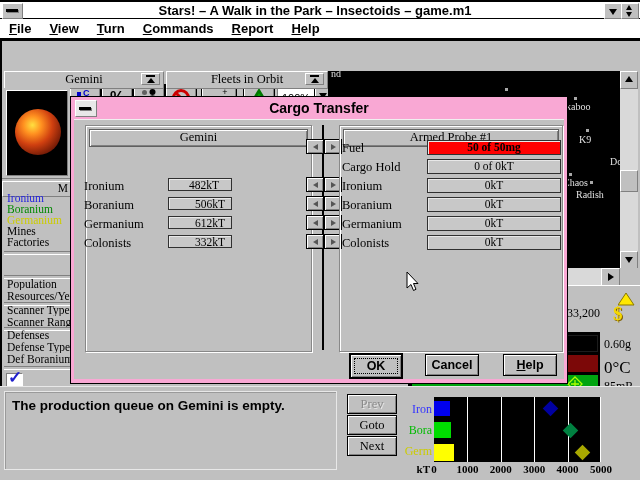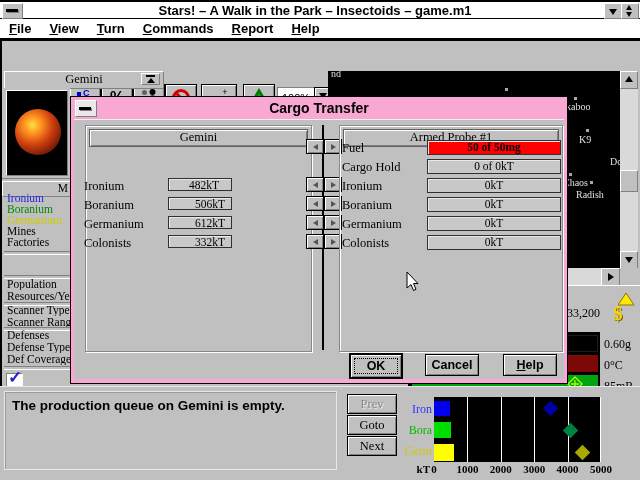--- a/index.html
+++ b/index.html
@@ -186,20 +186,27 @@
 
   <div class="abs" style="left:0;top:41px;width:2px;height:439px;background:#000;"></div>
 
   <div class="abs r" style="left:4px;top:71px;width:158px;height:16px;">
     <div style="text-align:center;font-size:12.5px;line-height:15px;">Gemini</div>
     <div class="abs r" style="left:136px;top:1px;width:19px;height:12px;padding-top:1px;box-sizing:border-box;">
       <div class="coll-bar"></div>
       <div class="coll-tri"></div>
     </div>
   </div>
+  <div class="abs r" style="left:166px;top:71px;width:160px;height:16px;">
+    <div style="text-align:center;font-size:12.5px;line-height:15px;">Fleets in Orbit</div>
+    <div class="abs r" style="left:138px;top:1px;width:19px;height:12px;padding-top:1px;box-sizing:border-box;">
+      <div class="coll-bar"></div>
+      <div class="coll-tri"></div>
+    </div>
+  </div>
 
   <div class="abs" style="left:328px;top:71px;width:292px;height:197px;background:#000;overflow:hidden;">
     <span class="star-name" style="left:3px;top:-3px;">nd</span>
     <span class="star-dot" style="left:177px;top:17px;"></span>
     <span class="star-dot" style="left:246px;top:26px;"></span>
     <span class="star-name" style="left:238px;top:30px;">kaboo</span>
     <span class="star-dot" style="left:258px;top:58px;"></span>
     <span class="star-name" style="left:251px;top:63px;">K9</span>
     <span class="star-name" style="left:282px;top:85px;">Dc</span>
     <span class="star-dot" style="left:241px;top:102px;"></span>
@@ -235,21 +242,21 @@
       <div class="abs" style="left:4px;top:3px;width:186px;height:17px;background:#000;border:1px solid #1c1c1c;box-sizing:border-box;"></div>
       <div class="abs" style="left:4px;top:23px;width:186px;height:17px;background:#7c0808;"></div>
       <div class="abs" style="left:4px;top:43px;width:186px;height:19px;background:#00a410;">
         <svg class="abs" width="16" height="16" style="left:155px;top:1px;">
           <path d="M8 1 L15 8 L8 15 L1 8 Z" fill="none" stroke="#aaff00" stroke-width="1.3"></path>
           <path d="M8 4 V12 M4 8 H12" stroke="#aaff00" stroke-width="1.3"></path>
         </svg>
       </div>
     </div>
     <div class="abs" style="left:208px;top:51px;font-size:12px;">0.60g</div>
-    <div class="abs" style="left:208px;top:72px;font-size:12px;">0°C</div>
+    <div class="abs" style="left:208px;top:72px;font-size:17px;">0°C</div>
     <div class="abs" style="left:208px;top:93px;font-size:12px;">85mR</div>
   </div>
 
   <div class="abs" style="left:2px;top:88px;width:68px;height:392px;background:#c0c0c0;">
     <div class="abs r" style="left:4px;top:2px;width:60px;height:84px;background:#000;overflow:hidden;">
       <div style="position:absolute;left:8px;top:18px;width:46px;height:46px;border-radius:50%;
            background:radial-gradient(circle at 38% 35%, #ffe040 0%, #ff9020 22%, #d04010 48%, #802008 72%, #400404 95%);"></div>
     </div>
     <div class="sepline" style="left:0;top:90px;width:68px;"></div>
     <div class="abs r" style="left:0;top:93px;width:68px;height:14px;">
@@ -263,21 +270,21 @@
     <div class="sepline" style="top:163px;"></div>
     <div class="sepline" style="top:187px;"></div>
     <div class="side-item" style="top:191px;">Population</div>
     <div class="side-item" style="top:203px;">Resources/Year</div>
     <div class="sepline" style="top:214px;"></div>
     <div class="side-item" style="top:217px;">Scanner Type</div>
     <div class="side-item" style="top:229px;">Scanner Range</div>
     <div class="sepline" style="top:239px;"></div>
     <div class="side-item" style="top:242px;">Defenses</div>
     <div class="side-item" style="top:254px;">Defense Type</div>
-    <div class="side-item" style="top:266px;">Def Coverage</div>
+    <div class="side-item" style="top:266px;">Def Boranium</div>
     <div class="sepline" style="top:278px;"></div>
   </div>
 
   <div class="abs sunk" style="left:6px;top:373px;width:15px;height:15px;background:#fff;">
     <span style="position:absolute;left:1px;top:-7px;color:#2020cc;font-size:17px;font-weight:bold;font-family:'Liberation Sans',sans-serif;">✓</span>
   </div>
 
   <div class="abs" style="left:0;top:386px;width:640px;height:94px;background:#c0c0c0;border-top:1px solid #e8e8e8;box-sizing:border-box;">
     <div class="abs" style="left:4px;top:4px;width:331px;height:77px;border:1px solid #e8e8e8;box-shadow:inset 1px 1px 0 #9a9a9a;">
       <div class="sans" style="position:absolute;left:7px;top:6px;font-weight:bold;font-size:13.5px;">The production queue on Gemini is empty.</div>

